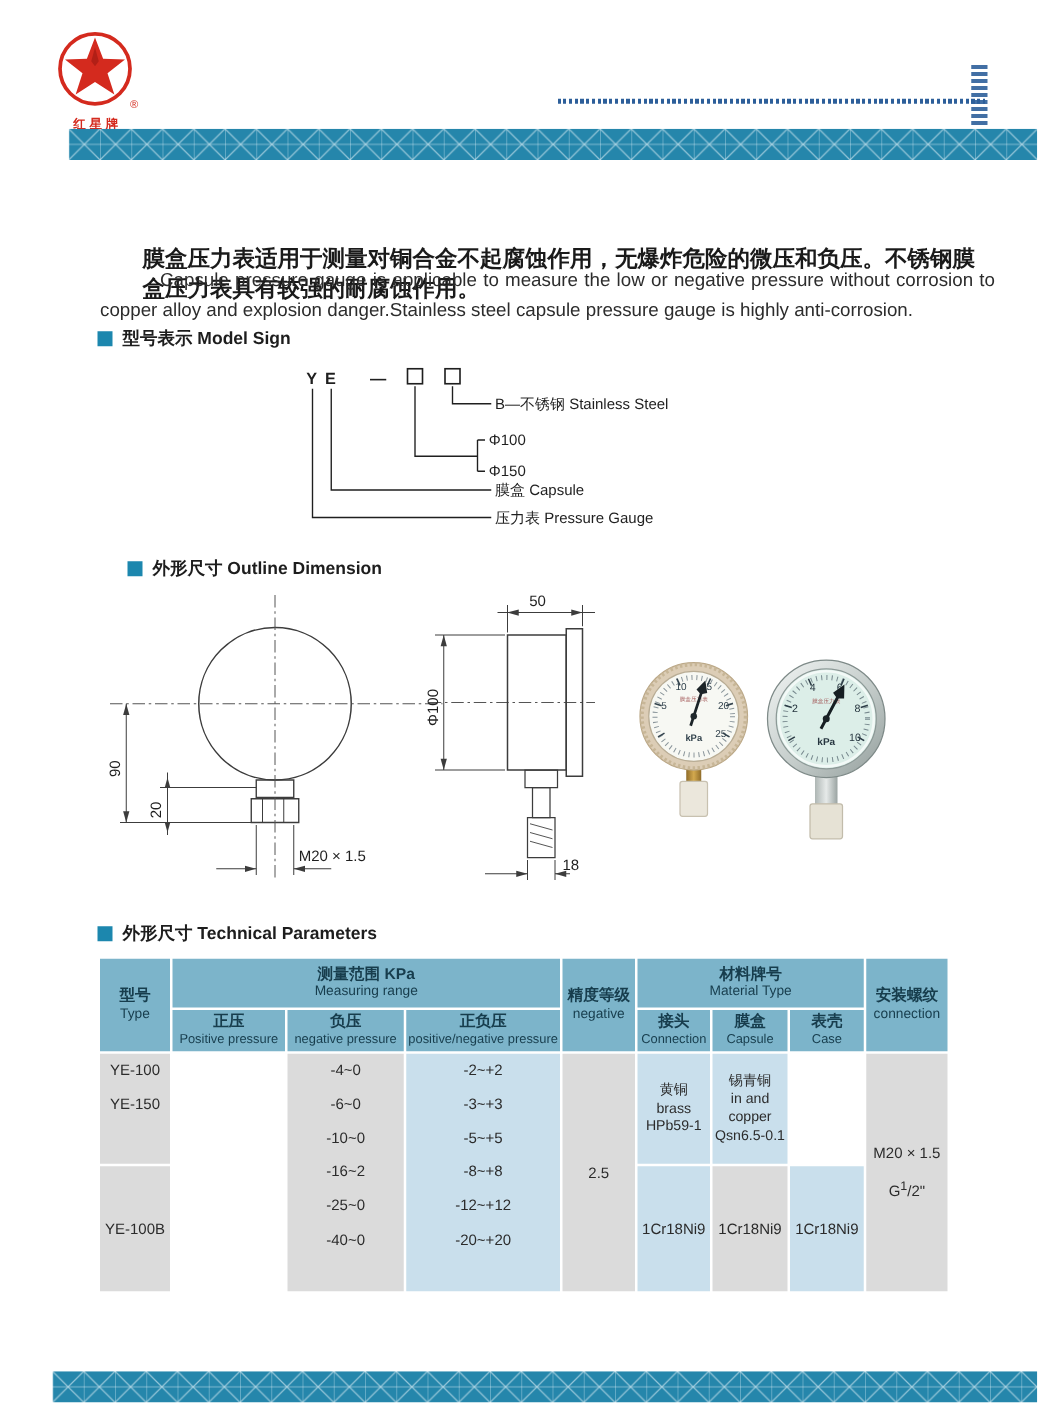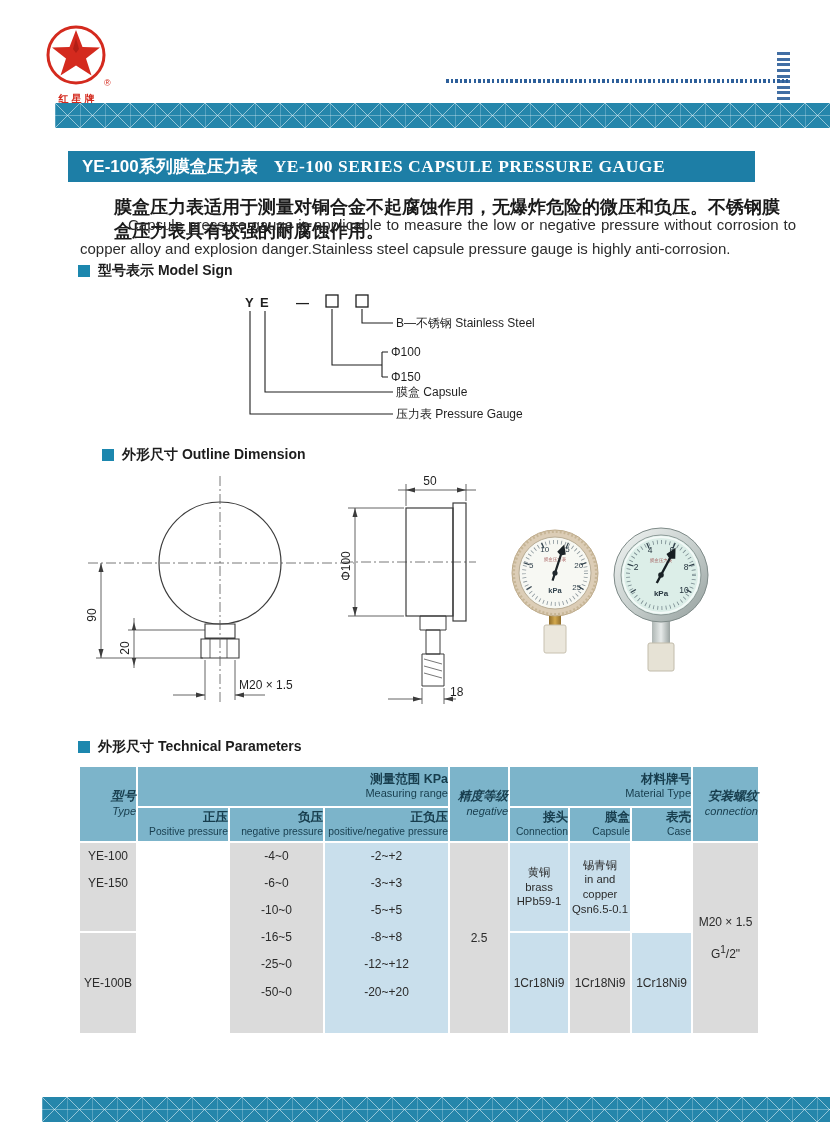--- a/index.html
+++ b/index.html
@@ -34,27 +34,27 @@
   #sec-outline{left:78px;top:446px;margin-left:24px;}
   #sec-params{left:78px;top:738px;}
 
   svg text{font-family:"Liberation Sans","DejaVu Sans",sans-serif;}
 
   
   #tech-table{left:80px;top:767px;width:680px;display:grid;
      grid-template-columns:56px 90px 93px 123px 58px 58px 60px 59px 65px;
      grid-template-rows:39px 33px 88px 100px;gap:2px;font-size:12px;color:#2b2b2b;}
   .cell{display:flex;flex-direction:column;align-items:center;justify-content:center;text-align:center;line-height:1.25;}
-  .hdr{background:#7cb4ca;color:#173d4d;align-items:flex-end;}
+  .hdr{background:#7cb4ca;color:#173d4d;}
   .hdr .zh{font-size:12.5px;font-weight:600;}
   .hdr .en{font-size:11px;}
   .hdr .en-s{font-size:10.3px;}
   .blue{background:#c9dfec;}
   .gray{background:#dbdbdb;}
-  .r13{grid-row:1/3;font-style:italic;} .r35{grid-row:3/5;}
+  .r13{grid-row:1/3;} .r35{grid-row:3/5;}
   .slotcol{justify-content:flex-start;}
   .slot{height:27.1px;display:flex;align-items:center;justify-content:center;width:100%;flex:none;}
   .mat{font-size:11.3px;line-height:1.3;}
   #cell-mount .g2{margin-top:14px;}
   #cell-type-upper{justify-content:flex-start;}
 </style>
 </head>
 <body>
 
 <div id="page">
@@ -79,24 +79,20 @@
         <path d="M0 0 V25" stroke="rgba(235,248,252,0.5)" stroke-width="1"></path>
         <path d="M0 12.5 H25" stroke="rgba(235,248,252,0.35)" stroke-width="1"></path>
       </pattern>
     </defs>
     <rect width="775" height="25" fill="url(#lat)"></rect>
   </svg>
   <svg class="abs band" id="band-bottom" width="788" height="25">
     <rect width="788" height="25" fill="url(#lat)"></rect>
   </svg>
 
-  <div class="abs" id="title-bar">
-    <span class="zh">YE-100系列膜盒压力表</span>
-    <span class="en">YE-100 SERIES CAPSULE PRESSURE GAUGE</span>
-  </div>
 
   <div class="abs" id="intro-zh">膜盒压力表适用于测量对铜合金不起腐蚀作用，无爆炸危险的微压和负压。不锈钢膜盒压力表具有较强的耐腐蚀作用。</div>
   <div class="abs" id="intro-en">Capsule pressure gauge is applicable to measure the low or negative pressure without corrosion to copper alloy and explosion danger.Stainless steel capsule pressure gauge is highly anti-corrosion.</div>
 
   <div class="abs section-h" id="sec-model">
     <span class="sq"></span>
     <span>型号表示 Model Sign</span>
   </div>
 
   <svg class="abs" style="left:230px;top:288px" width="345" height="148" viewBox="0 0 345 148">
@@ -333,23 +329,23 @@
       <div class="slot">YE-150</div>
     </div>
     <div class="cell gray" style="grid-column:1;grid-row:4">
       <div>YE-100B</div>
     </div>
 
     <div class="cell gray slotcol r35" style="grid-column:3">
       <div class="slot">-4~0</div>
         <div class="slot">-6~0</div>
       <div class="slot">-10~0</div>
-        <div class="slot">-16~5</div>
+        <div class="slot">-16~2</div>
       <div class="slot">-25~0</div>
-        <div class="slot">-50~0</div>
+        <div class="slot">-40~0</div>
       <div class="slot"></div>
     </div>
     <div class="cell blue slotcol r35" style="grid-column:4">
       <div class="slot">-2~+2</div>
         <div class="slot">-3~+3</div>
       <div class="slot">-5~+5</div>
         <div class="slot">-8~+8</div>
       <div class="slot">-12~+12</div>
         <div class="slot">-20~+20</div>
       <div class="slot"></div>

